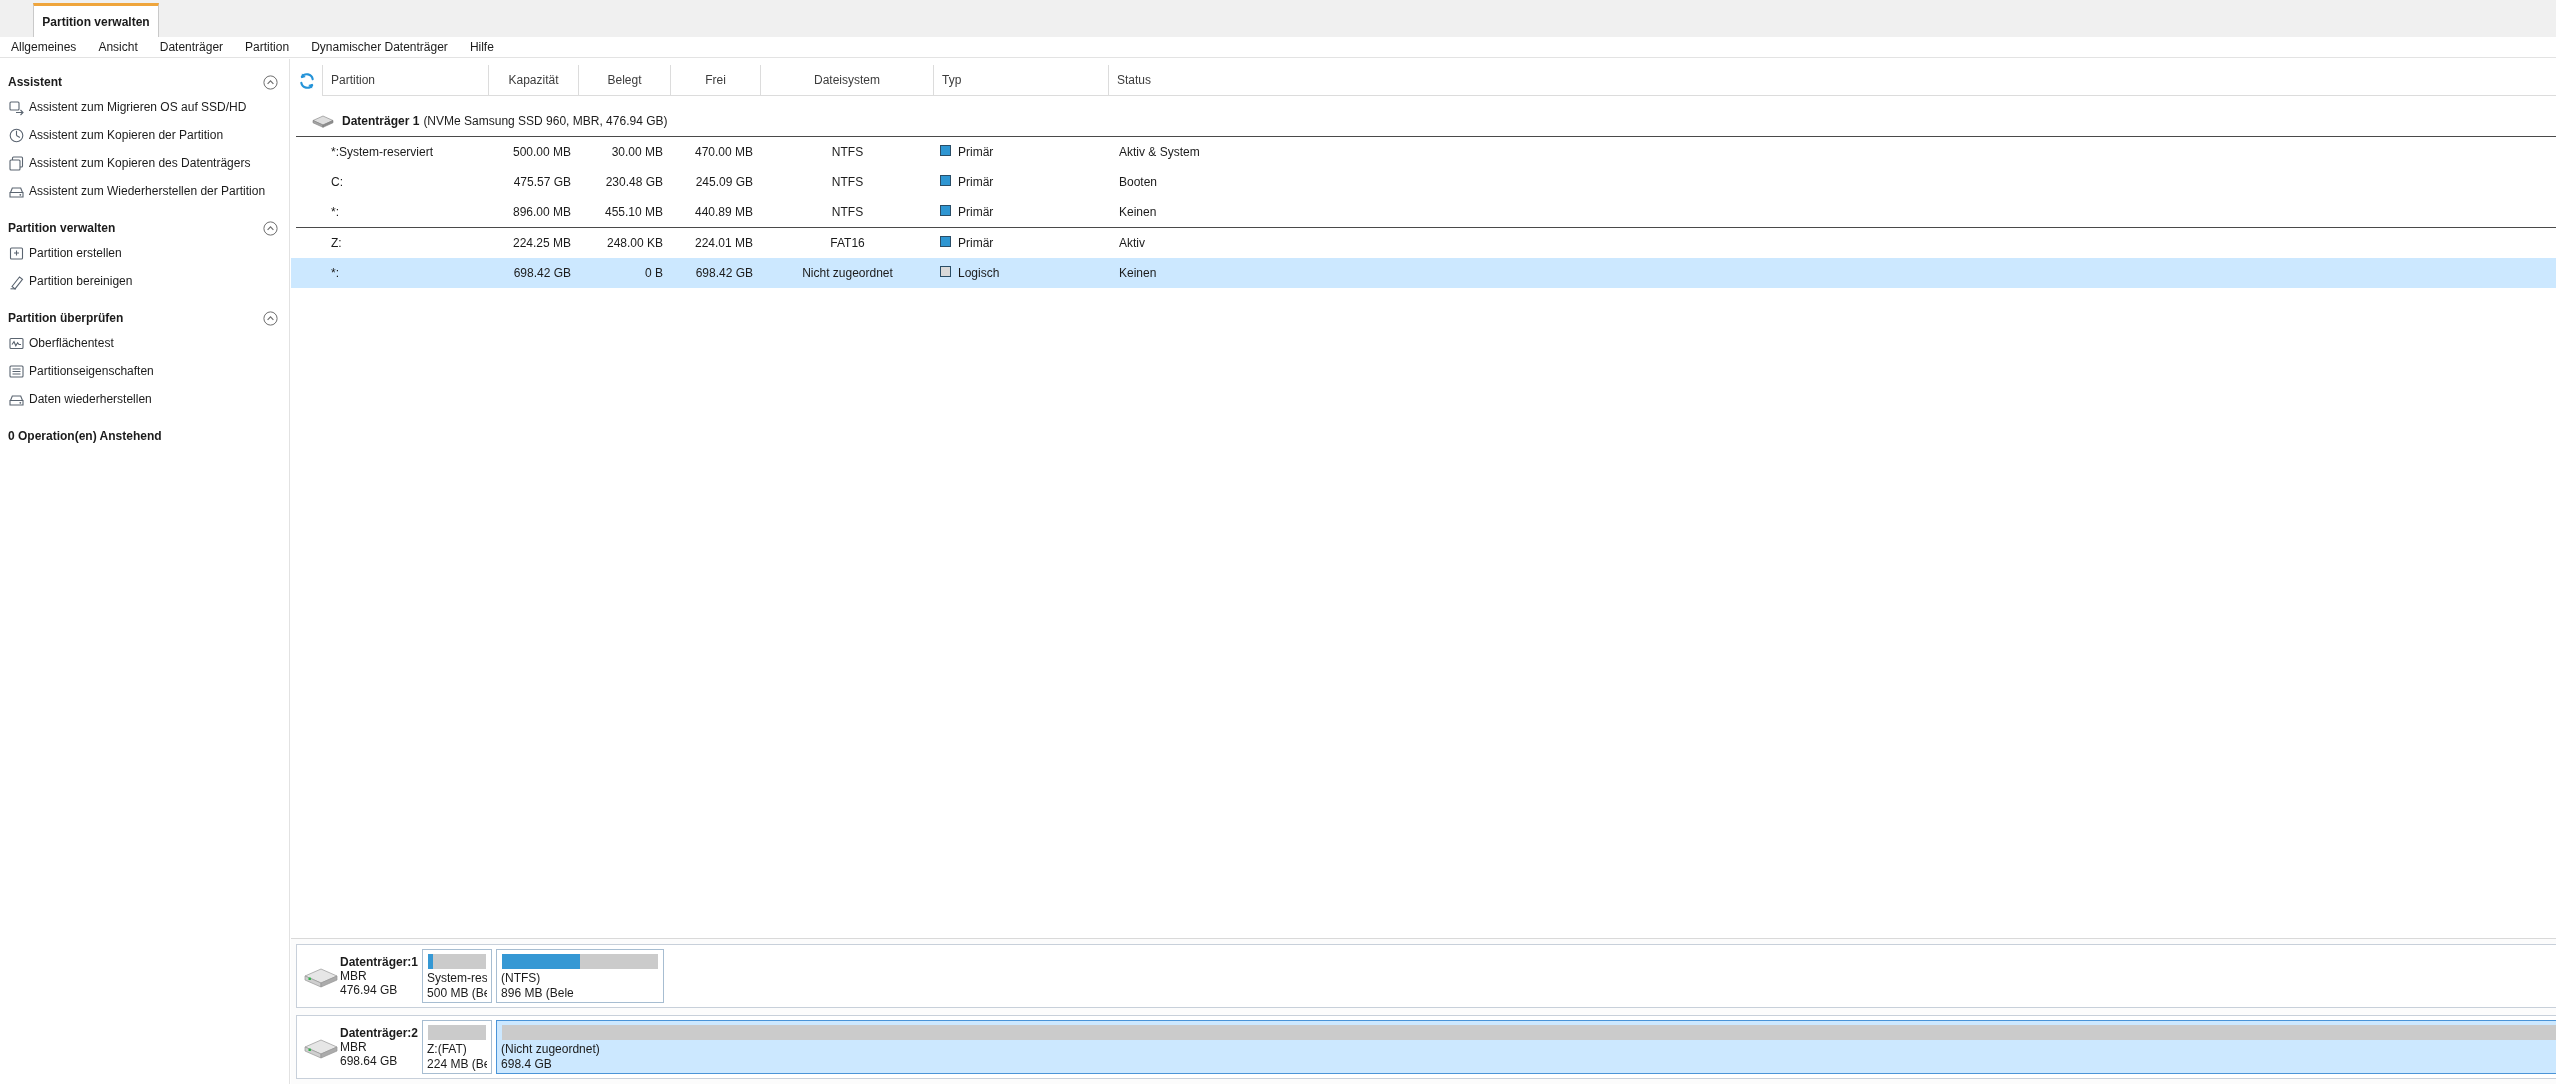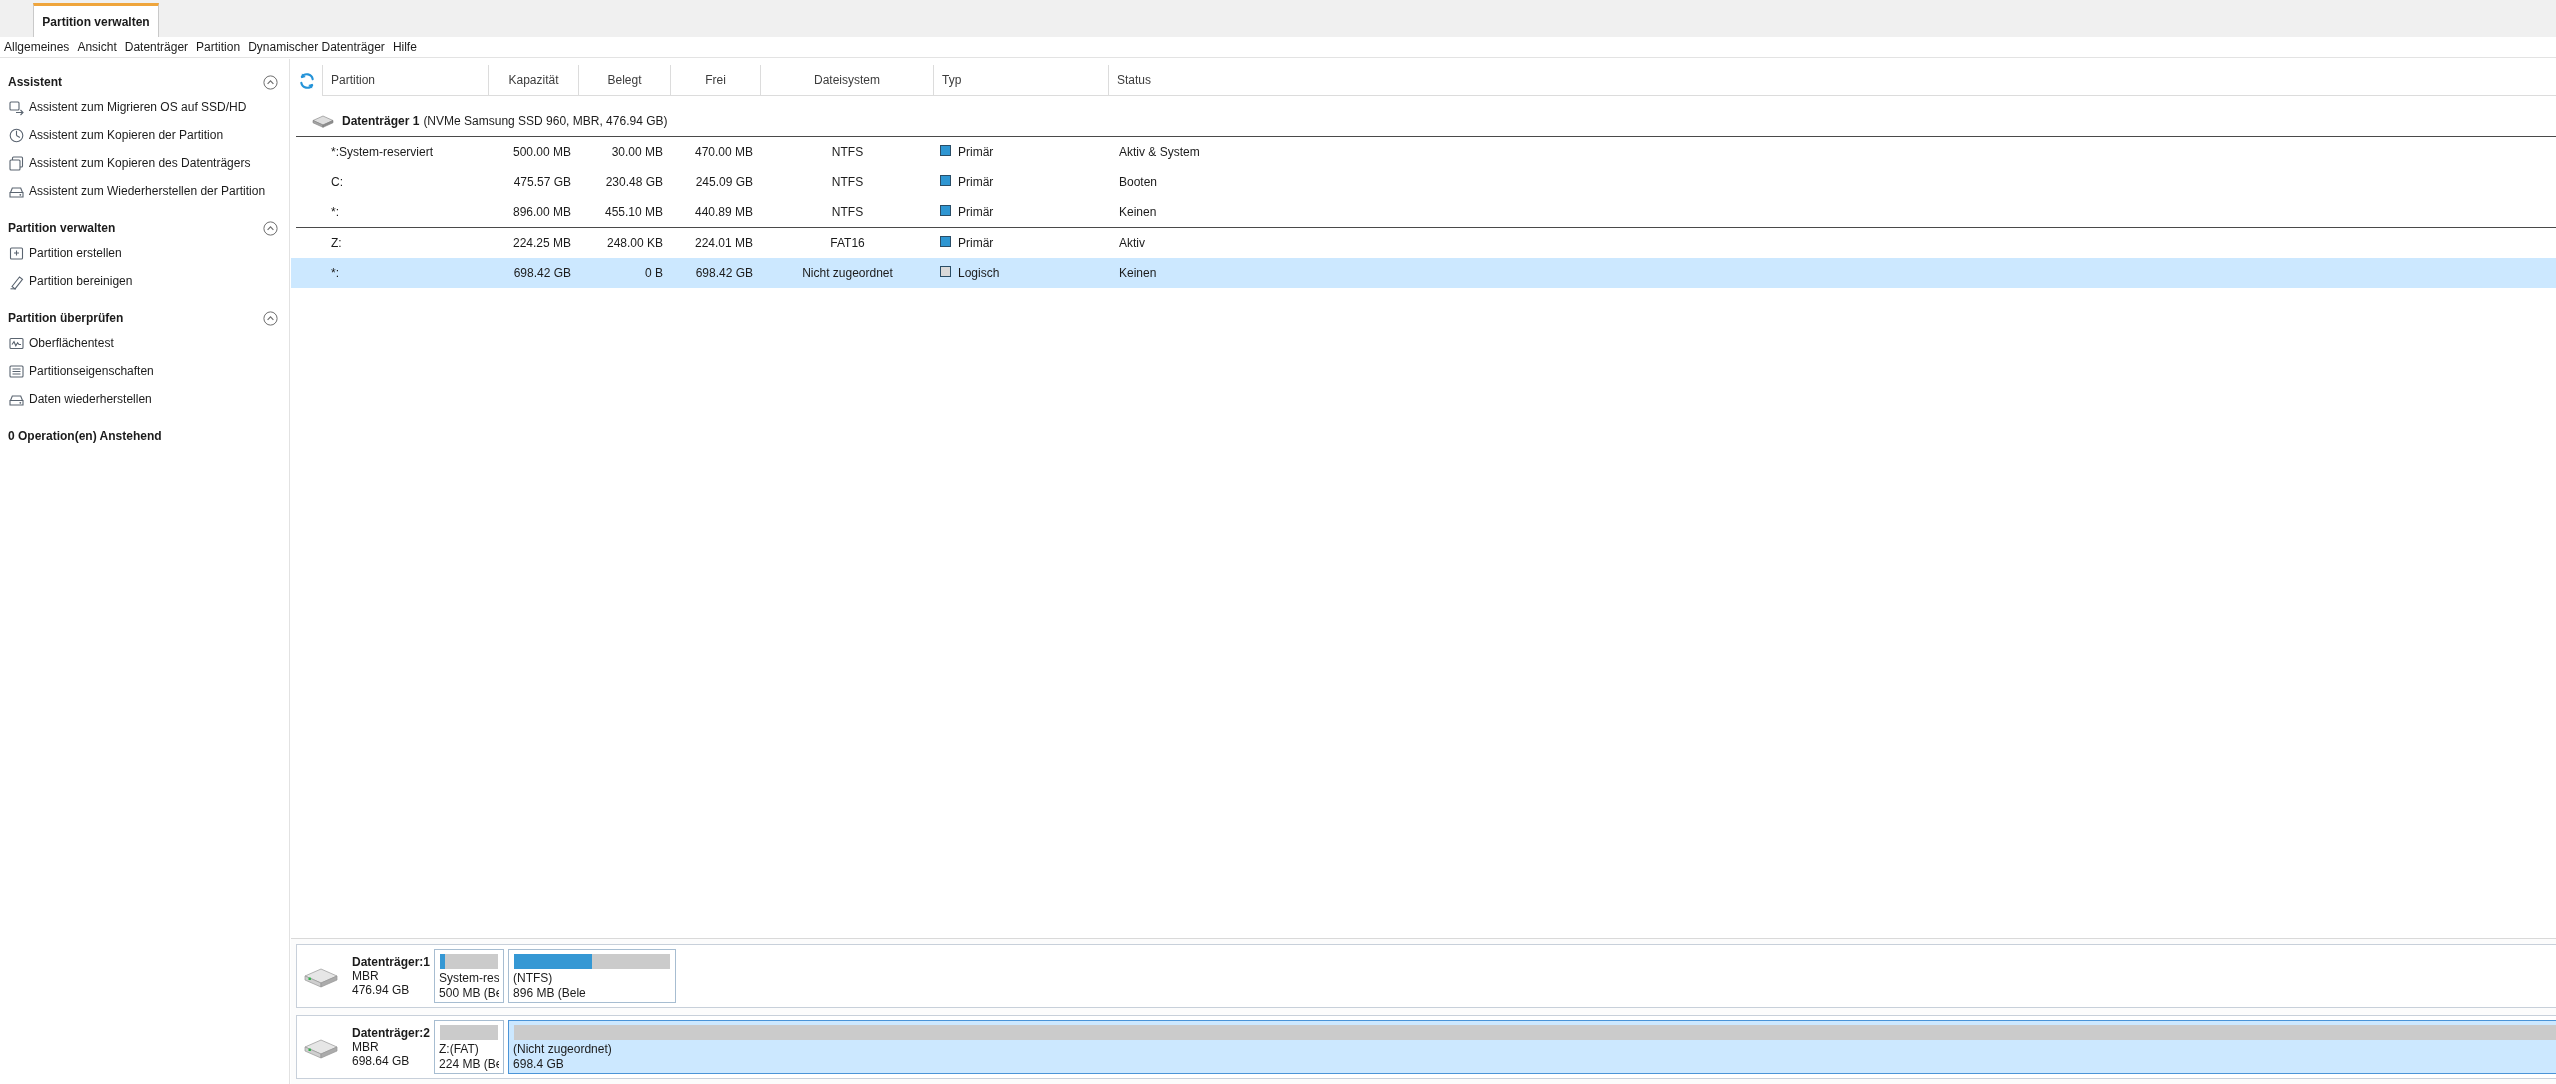--- a/index.html
+++ b/index.html
@@ -6,21 +6,21 @@
   html,body { width:2556px; height:1084px; overflow:hidden; }
   body { font-family:"Liberation Sans", sans-serif; font-size:12px; color:#1b1b1b; background:#fff; position:relative; }
 
   
   .tabstrip { height:37px; background:#f0f0f0; position:relative; }
   .tab-active { position:absolute; left:33px; top:3px; bottom:0; width:126px; background:#fff;
     border-top:3px solid #efa53c; border-left:1px solid #c9c9c9; border-right:1px solid #c9c9c9;
     display:flex; align-items:center; justify-content:center; font-weight:bold; }
   
   .menubar { height:21px; background:#fff; border-bottom:1px solid #e3e3e3; display:flex; align-items:center; padding-left:0; }
-  .menu-item { padding:0 4px; height:100%; display:flex; align-items:center; cursor:default; }
+  .menu-item { padding:0 11px; height:100%; display:flex; align-items:center; cursor:default; }
 
   
   .sidebar { position:absolute; left:0; top:59px; width:290px; bottom:0; background:#fff; border-right:1px solid #e2e2e2; }
   .side-header { padding:16px 8px 2px 8px; height:34px; font-weight:bold; display:flex; justify-content:space-between; }
   .chev-circle { width:15px; height:15px; margin-right:3px; }
   .side-item { height:28px; display:flex; align-items:center; padding-left:8px; gap:4px; cursor:default; }
   .side-item svg { flex:none; }
   .pending { margin-top:16px; padding-left:8px; font-weight:bold; }
 
   
@@ -41,21 +41,21 @@
   .c-fs { text-align:center; }
   .c-typ { display:flex; align-items:flex-start; gap:7px; padding-left:6px; }
   .sq { width:11px; height:11px; border:1px solid #2a4d66; flex:none; }
   .c-status { padding-left:10px; }
 
   
   .bottom { position:absolute; left:291px; right:0; bottom:0; height:146px; border-top:1px solid #d9d9d9; background:#fcfcfc; overflow:hidden; }
   .disk-panel { position:absolute; left:5px; width:calc(100% + 45px); height:64px; border:1px solid #c8d0da; background:#fff;
     display:flex; align-items:stretch; padding:4px; gap:4px; }
   .disk-panel.p1 { top:5px; } .disk-panel.p2 { top:76px; }
-  .disk-info { flex:0 0 104px; display:flex; align-items:center; gap:13px; padding-left:2px; }
+  .disk-info { flex:0 0 104px; display:flex; align-items:center; gap:1px; padding-left:2px; }
   .disk-info .txt { line-height:14px; white-space:nowrap; }
   .disk-info .dname { font-weight:bold; }
   .blk { border:1px solid #a7bdd1; background:#fff; padding:2px 4px 0 4px; display:flex; flex-direction:column; overflow:hidden; }
   .blk.sel { border-color:#4a94d8; }
   .bar { height:15px; background:#cbcbcb; margin:2px 1px 2px 1px; overflow:hidden; }
   .fill { height:100%; width:0; }
   .bl { font-size:12px; line-height:15px; white-space:nowrap; overflow:hidden; }
 </style>
 </head>
 <body>

